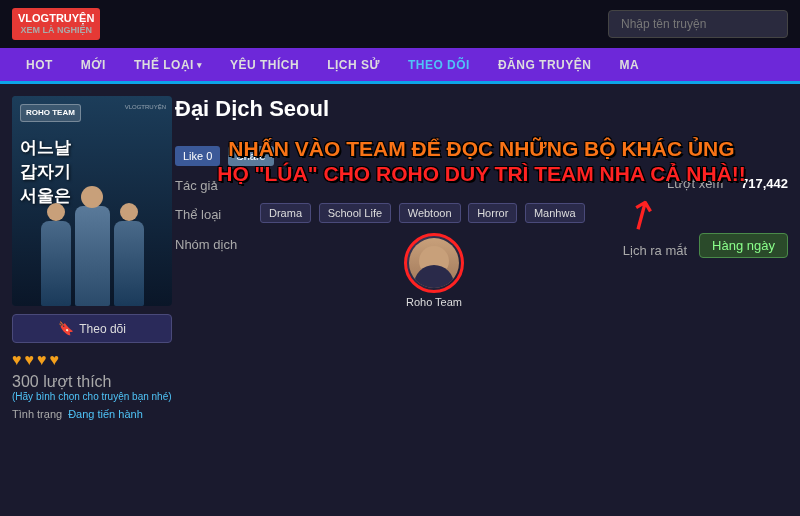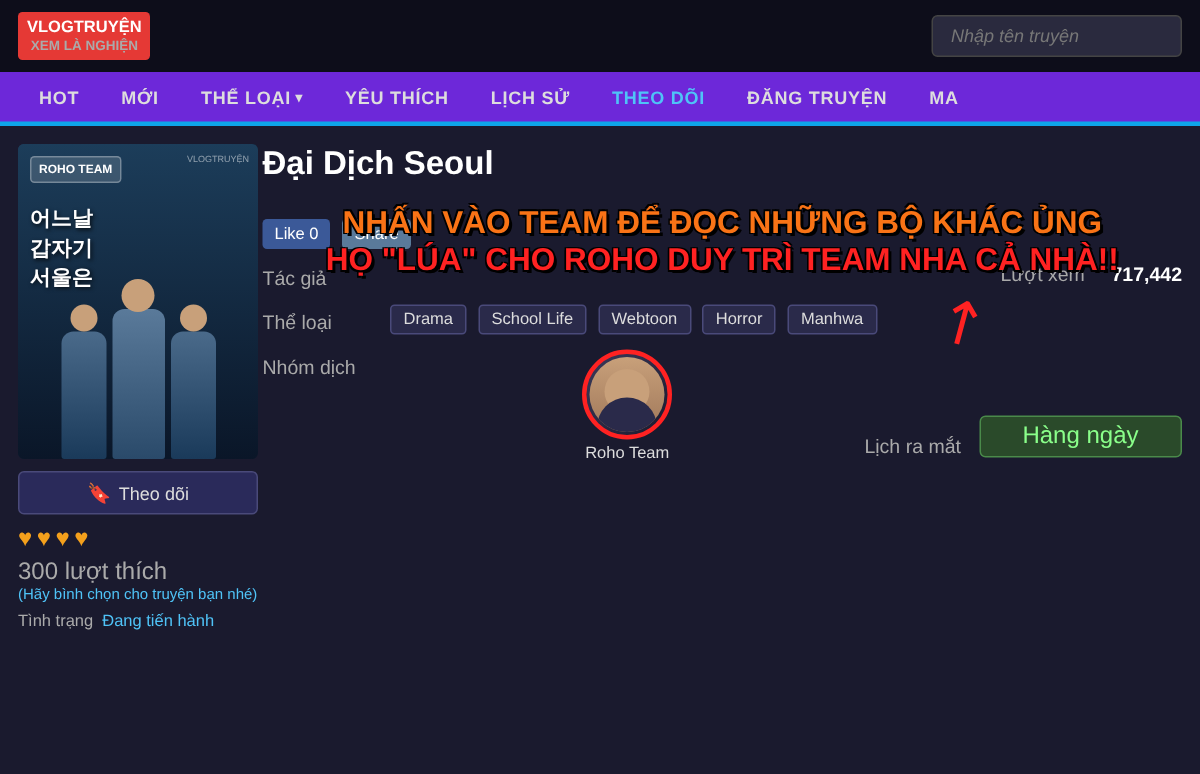--- a/index.html
+++ b/index.html
@@ -41,22 +41,21 @@
       font-size: 9px;
       text-transform: uppercase;
     }
     .search-input {
       background: #2a2a3e;
       border: 1px solid #444;
       color: #ccc;
       padding: 6px 12px;
       border-radius: 4px;
       font-size: 12px;
-      width: 167px;
-      font-style: italic;
+      width: 180px;
     }
     .search-input::placeholder { color: #777; }
 
     
     .nav {
       background: #6d28d9;
       display: flex;
       align-items: center;
       padding: 0 12px;
       height: 36px;
@@ -178,21 +177,21 @@
       transform: translateX(-50%);
       width: 18px;
       height: 18px;
       background: #c8a07a;
       border-radius: 50%;
     }
     .cover-korean-text {
       position: absolute;
       top: 40px;
       left: 8px;
-      font-size: 14px;
+      font-size: 17px;
       font-weight: 900;
       color: #fff;
       line-height: 1.4;
       text-shadow: 1px 1px 3px rgba(0,0,0,0.8);
     }
 
     .follow-btn {
       background: #2a2a5a;
       border: 1px solid #4a4a7a;
       color: #ddd;
@@ -404,24 +403,23 @@
     .nhom-dich-wrapper {
       display: flex;
       flex-direction: column;
       align-items: center;
     }
 
     .lich-ra-mat-badge {
       background: #2a4a2a;
       border: 1px solid #4a8a4a;
       color: #8aff8a;
-      font-size: 16px;
-      padding: 4px 28px;
+      font-size: 13px;
+      padding: 4px 12px;
       border-radius: 4px;
-      margin-top: 44px;
     }
   </style>
 </head>
 <body>
 
 <div class="header">
   <div class="logo-area">
     <div class="logo-box">
       <div>VLOGTRUYỆN</div>
       <div class="logo-sub">XEM LÀ NGHIỆN</div>

